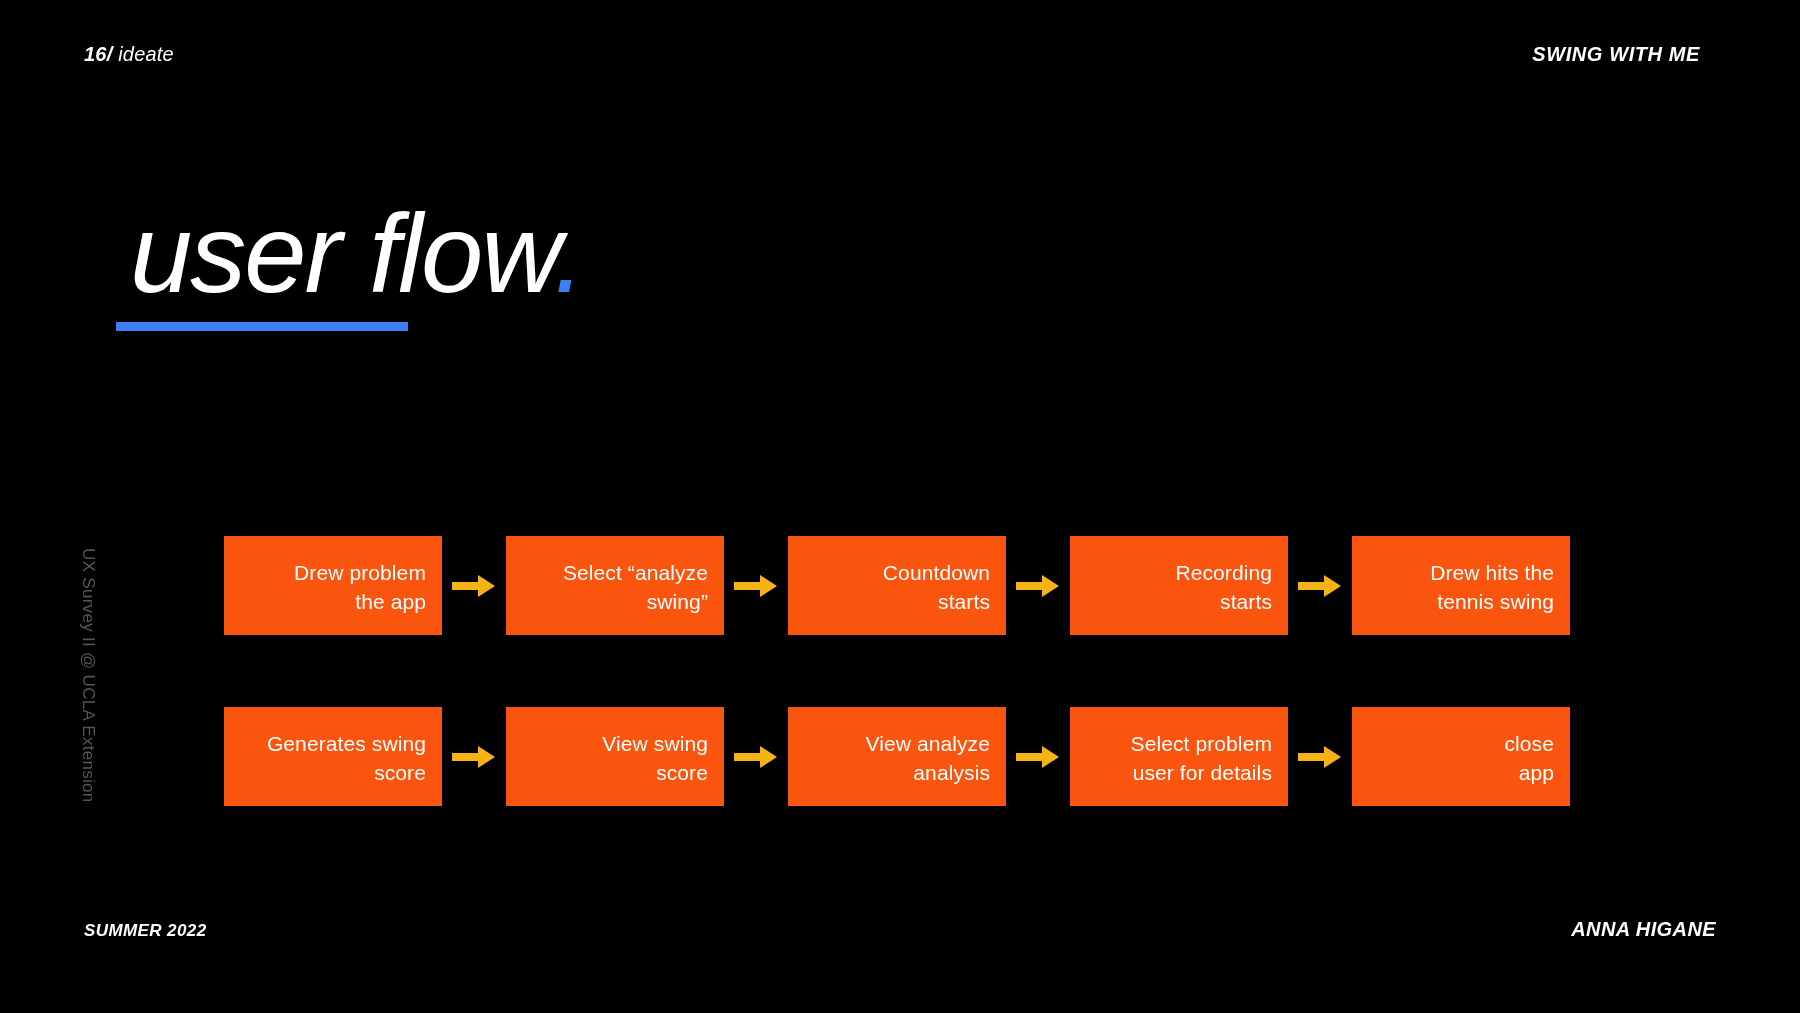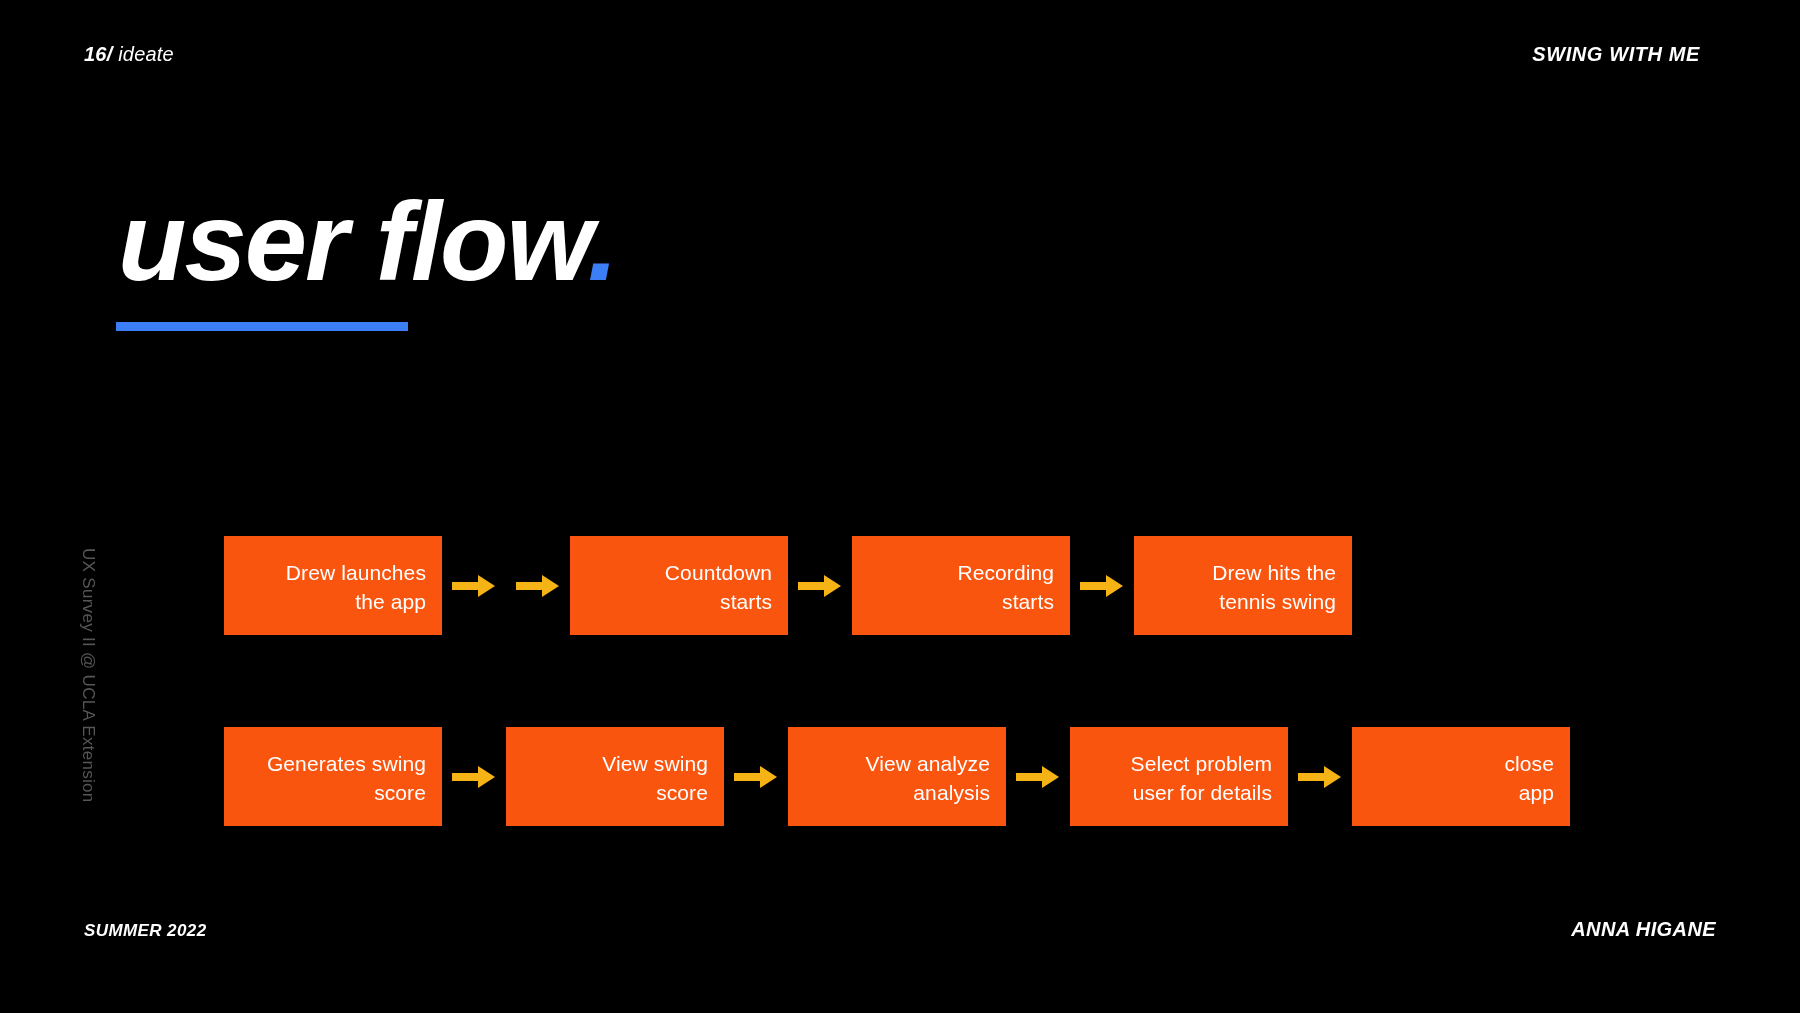--- a/index.html
+++ b/index.html
@@ -47,26 +47,26 @@
   }
 
   
   .title-block {
     position: absolute;
     left: 118px;
     top: 186px;
   }
   .title {
     font-size: 112px;
-    font-weight: 700;
+    font-weight: 400;
     font-style: italic;
     line-height: 1.0;
     letter-spacing: -2px;
     white-space: nowrap;
-    margin: 0;
+    margin: 12px;
   }
   .title .dot {
     color: #3b7ef5;
   }
   .title-rule {
     position: absolute;
     left: 116px;
     top: 322px;
     width: 292px;
     height: 9px;
@@ -98,21 +98,21 @@
   .flow {
     position: absolute;
     left: 224px;
     top: 536px;
   }
   .flow-row {
     display: flex;
     align-items: stretch;
   }
   .flow-row.row-2 {
-    margin-top: 92px;
+    margin-top: 72px;
   }
   .node {
     background: #f9550f;
     width: 218px;
     height: 99px;
     box-sizing: border-box;
     padding: 22px 16px 0 17px;
     font-size: 21px;
     line-height: 29px;
     color: #ffffff;
@@ -173,27 +173,31 @@
   <div class="title-rule"></div>
 
   <div class="side-caption">
     <span>UX Survey II @ UCLA Extension</span>
   </div>
 
   <div class="flow">
 
     <div class="flow-row row-1">
       <div class="node">
-        <span class="line">Drew launches</span>
+        <span class="line">Drew problem</span>
         <span class="line">the app</span>
       </div>
       <div class="arrow">
         <svg width="44" height="26" viewBox="0 0 44 26" aria-hidden="true">
           <path d="M0 9 H26 V2 L43 13 L26 24 V17 H0 Z" fill="#f5b316"></path>
         </svg>
+      </div>
+      <div class="node">
+        <span class="line">Select “analyze</span>
+        <span class="line">swing”</span>
       </div>
       <div class="arrow">
         <svg width="44" height="26" viewBox="0 0 44 26" aria-hidden="true">
           <path d="M0 9 H26 V2 L43 13 L26 24 V17 H0 Z" fill="#f5b316"></path>
         </svg>
       </div>
       <div class="node">
         <span class="line">Countdown</span>
         <span class="line">starts</span>
       </div>

